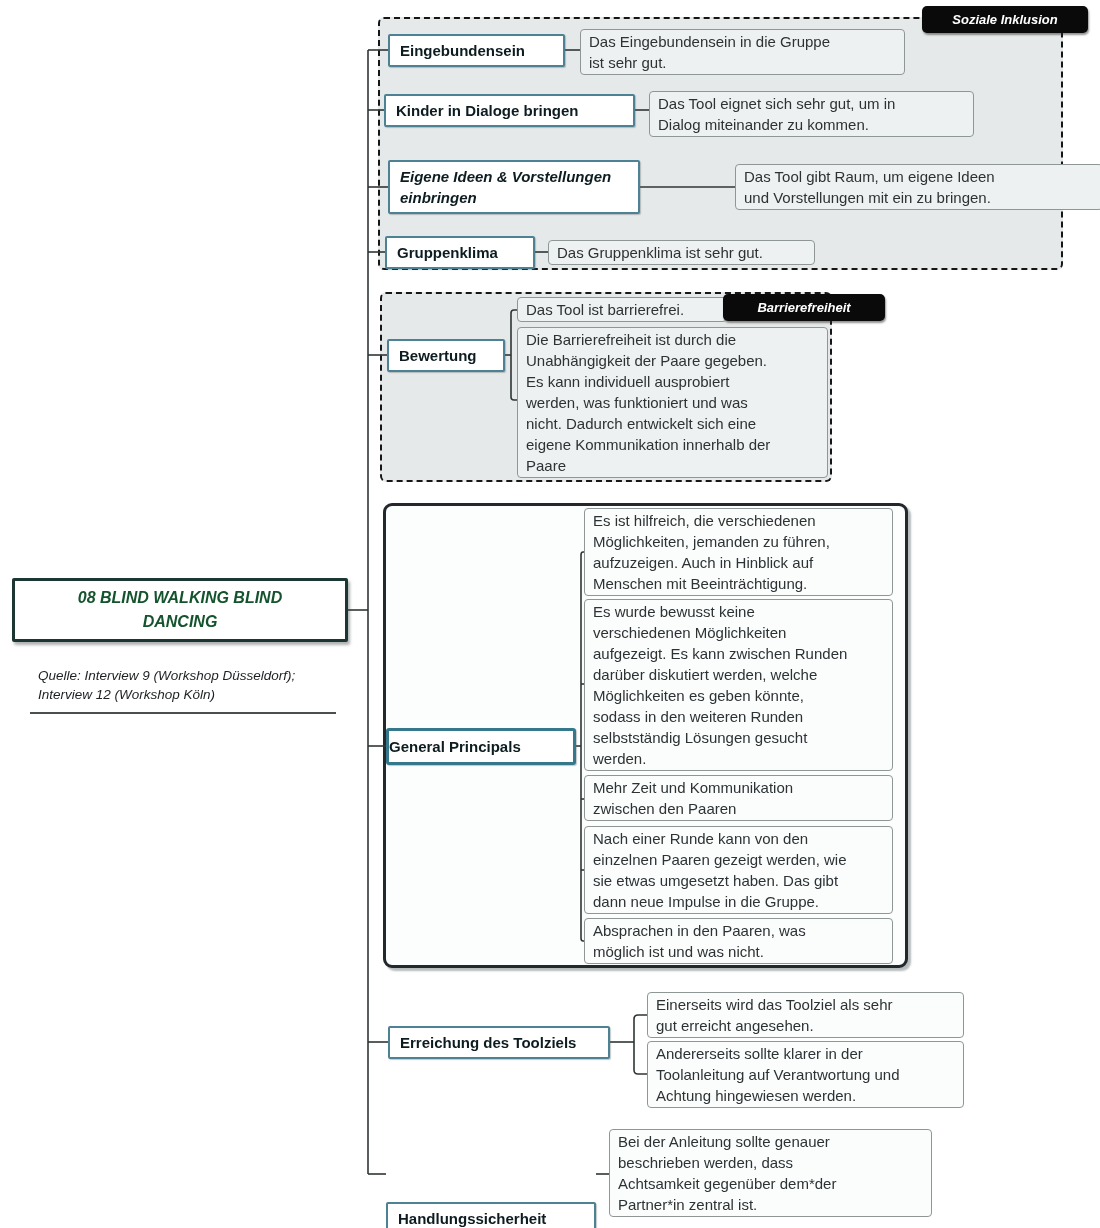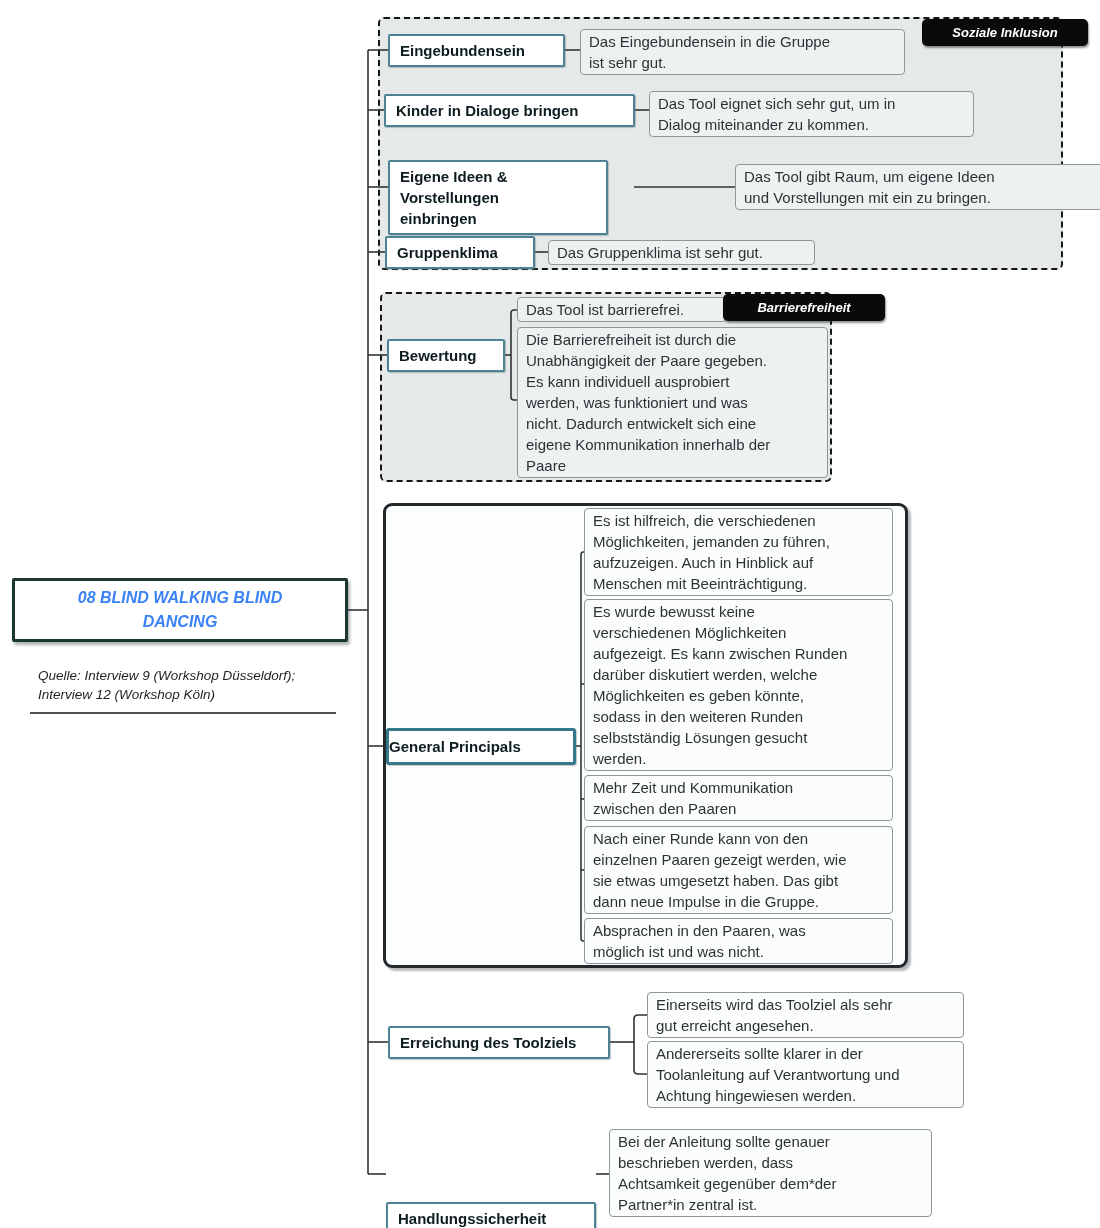--- a/index.html
+++ b/index.html
@@ -35,21 +35,21 @@
     position:absolute;box-sizing:border-box;z-index:4;background:var(--badge_black,#0a0a0a);
     color:#ffffff;font-size:13px;font-weight:bold;font-style:italic;
     display:flex;align-items:center;justify-content:center;border-radius:5px;
     box-shadow:1px 2px 2px rgba(40,40,40,.5);
   }
   
   .root-node{
     position:absolute;left:12px;top:578px;width:336px;height:64px;box-sizing:border-box;z-index:3;
     background:#ffffff;border:3px solid #1c3733;border-radius:2px;
     display:flex;align-items:center;justify-content:center;text-align:center;
-    font-weight:bold;font-style:italic;font-size:16px;line-height:24px;color:#3b82f6;
+    font-weight:bold;font-style:italic;font-size:16px;line-height:24px;color:#14532d;
     box-shadow:2px 3px 3px rgba(60,65,65,.4);
   }
   .source{
     position:absolute;left:30px;top:666px;width:298px;z-index:3;
     font-style:italic;font-size:13.5px;line-height:19px;color:#1c2022;
     padding:0 0 8px 8px;border-bottom:2px solid #4a4f4f;
   }
 </style>
 </head>
 <body>
@@ -82,41 +82,41 @@
       <path d="M576 746 H581"></path>
       <path d="M584 552 H583 Q581 552 581 555 V938 Q581 941 583 941 H584"></path>
       <path d="M581 684 H584"></path>
       <path d="M581 799 H584"></path>
       <path d="M581 870 H584"></path>
       <path d="M610 1042 H634"></path>
       <path d="M647 1015 H638 Q634 1015 634 1019 V1070 Q634 1074 638 1074 H647"></path>
     </g>
   </svg>
 
-  <div class="badge" style="left:922px;top:19px;width:166px;height:27px;">Soziale Inklusion</div>
+  <div class="badge" style="left:922px;top:6px;width:166px;height:27px;">Soziale Inklusion</div>
   <div class="badge" style="left:723px;top:294px;width:162px;height:27px;">Barrierefreiheit</div>
 
   <div class="root-node">
     <span class="pre">08 BLIND WALKING BLIND
 DANCING</span>
   </div>
   <div class="source">
     <span class="pre">Quelle: Interview 9 (Workshop Düsseldorf);
 Interview 12 (Workshop Köln)</span>
   </div>
 
   <div class="label" style="left:388px;top:34px;width:177px;">Eingebundensein</div>
   <div class="desc gray pre" style="left:580px;top:29px;width:325px;">Das Eingebundensein in die Gruppe
 ist sehr gut.</div>
 
   <div class="label" style="left:384px;top:94px;width:251px;">Kinder in Dialoge bringen</div>
   <div class="desc gray pre" style="left:649px;top:91px;width:325px;">Das Tool eignet sich sehr gut, um in
 Dialog miteinander zu kommen.</div>
 
-  <div class="label pre" style="left:388px;top:160px;width:220px;">Eigene Ideen &amp; Vorstellungen
+  <div class="label pre" style="left:388px;top:160px;width:252px;font-style:italic;">Eigene Ideen &amp; Vorstellungen
 einbringen</div>
   <div class="desc gray pre" style="left:735px;top:164px;width:368px;">Das Tool gibt Raum, um eigene Ideen
 und Vorstellungen mit ein zu bringen.</div>
 
   <div class="label" style="left:385px;top:236px;width:150px;">Gruppenklima</div>
   <div class="desc gray pre" style="left:548px;top:240px;width:267px;">Das Gruppenklima ist sehr gut.</div>
 
   <div class="label" style="left:387px;top:339px;width:118px;">Bewertung</div>
   <div class="desc gray pre" style="left:517px;top:297px;width:210px;">Das Tool ist barrierefrei.</div>
   <div class="desc gray pre" style="left:517px;top:327px;width:311px;">Die Barrierefreiheit ist durch die

